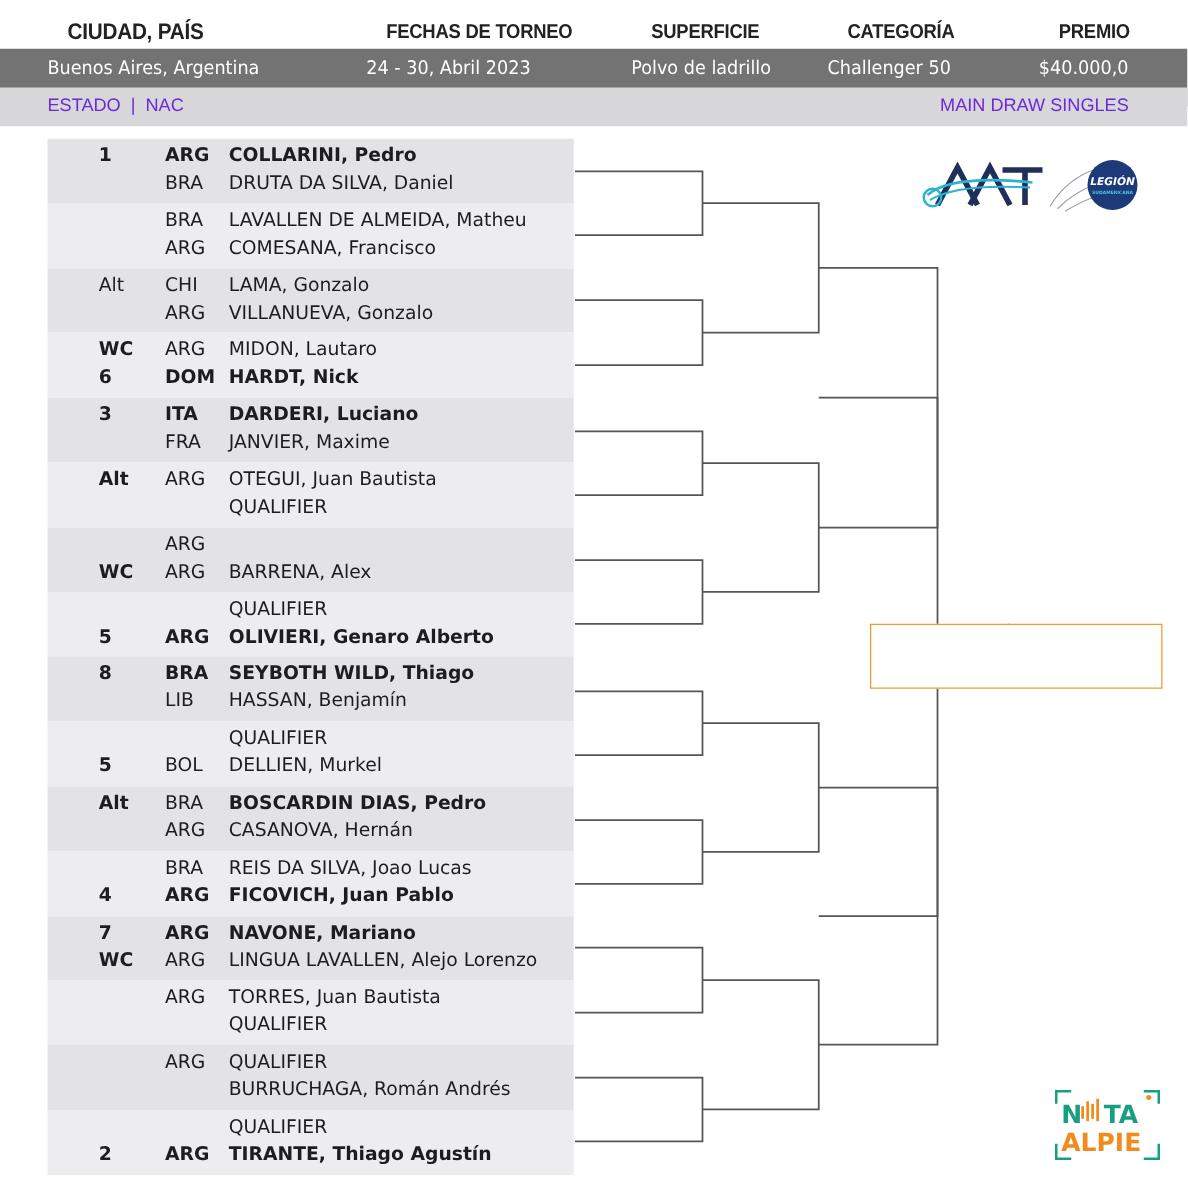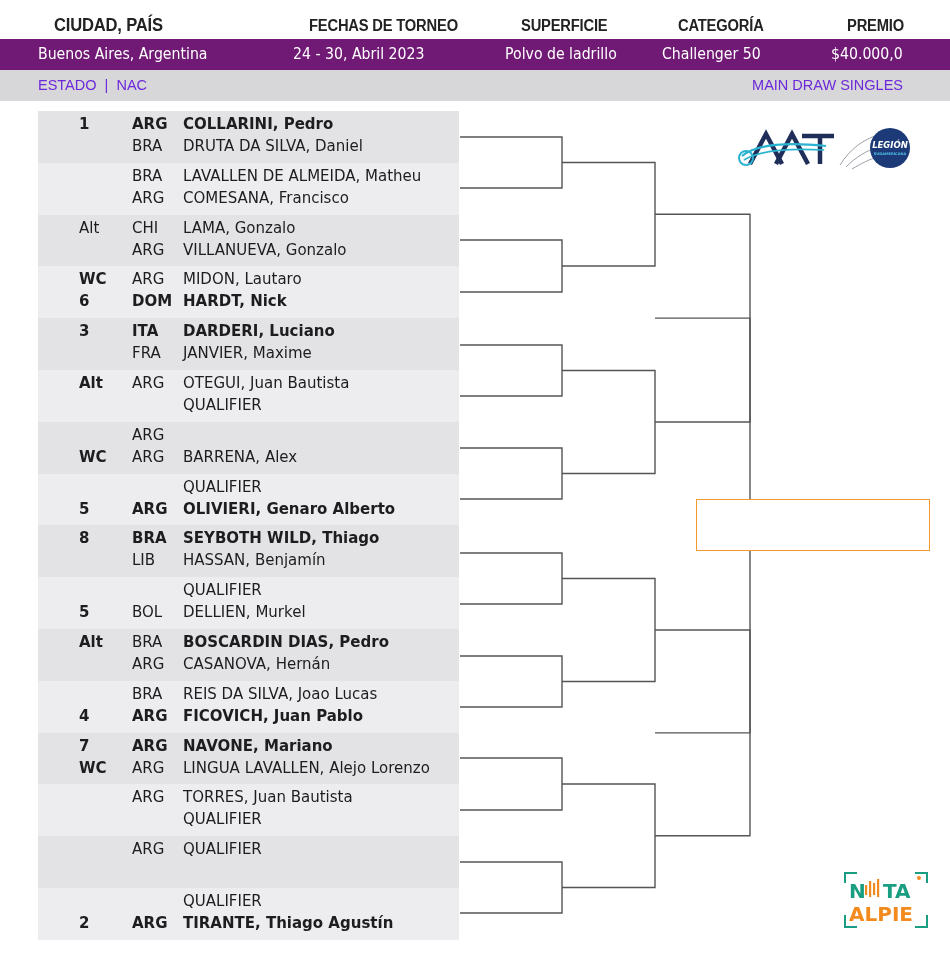--- a/index.html
+++ b/index.html
@@ -3,21 +3,21 @@
 <meta charset="utf-8">
 <style>
   * { box-sizing: border-box; margin: 0; padding: 0; }
   html, body { width: 950px; height: 960px; background: #ffffff; overflow: hidden; }
   body { position: relative; font-family: "DejaVu Sans", sans-serif; color: #1d1d1f; }
 
   .hdr-labels { position: absolute; left: 16px; top: 0; width: 950px; height: 39px; }
   .hdr-labels span { position: absolute; top: 17px; font-family: "Liberation Sans", sans-serif; font-weight: bold; font-size: 16px; letter-spacing: -0.2px; color: #222; transform: scaleX(0.92); transform-origin: left center; }
   .hdr-labels .city { font-size: 18px; top: 15px; }
 
-  .hdr-values { position: absolute; left: 0; top: 39px; width: 950px; height: 46px; background: #701a75; }
+  .hdr-values { position: absolute; left: 0; top: 39px; width: 950px; height: 46px; background: #737373; }
   .hdr-values span { position: absolute; top: 6px; font-family: "DejaVu Sans", sans-serif; font-size: 15px; color: #ffffff; transform: scaleX(0.94); transform-origin: left center; white-space: nowrap; }
 
   .subbar { position: absolute; left: 0; top: 70px; width: 950px; height: 31px; background: #d7d7d9; }
   .subbar span { position: absolute; top: 7px; font-family: "Liberation Sans", sans-serif; font-size: 14.5px; color: #6d28d9; white-space: nowrap; }
 
   .draw { position: absolute; left: 38px; top: 111px; width: 421px; }
   .row { position: relative; height: 51.8px; }
   .row.dark { background: #e3e3e5; }
   .row.light { background: #ededef; }
   .line { position: absolute; left: 0; width: 421px; height: 20px; font-size: 15px; white-space: nowrap; }
@@ -225,20 +225,25 @@
         <span class="seed"></span>
         <span class="nat"></span>
         <span class="name">QUALIFIER</span>
       </div>
     </div>
     <div class="row dark">
       <div class="line l1">
         <span class="seed"></span>
         <span class="nat">ARG</span>
         <span class="name">QUALIFIER</span>
+      </div>
+      <div class="line l2">
+        <span class="seed"></span>
+        <span class="nat"></span>
+        <span class="name">BURRUCHAGA, Román Andrés</span>
       </div>
     </div>
     <div class="row light">
       <div class="line l1">
         <span class="seed"></span>
         <span class="nat"></span>
         <span class="name">QUALIFIER</span>
       </div>
       <div class="line l2 bold">
         <span class="seed">2</span>

